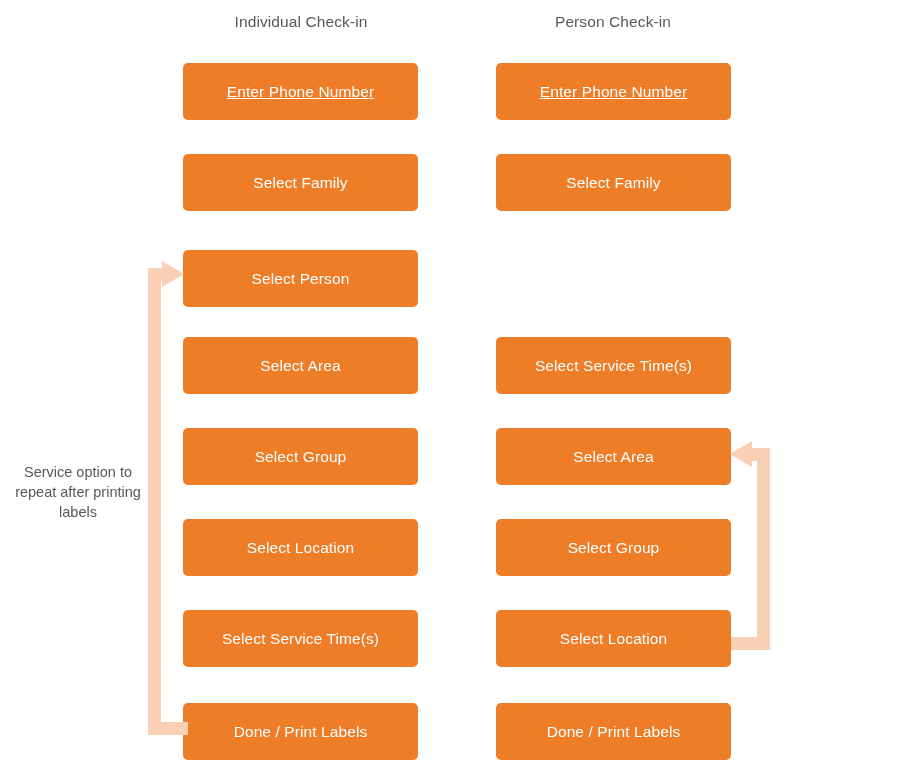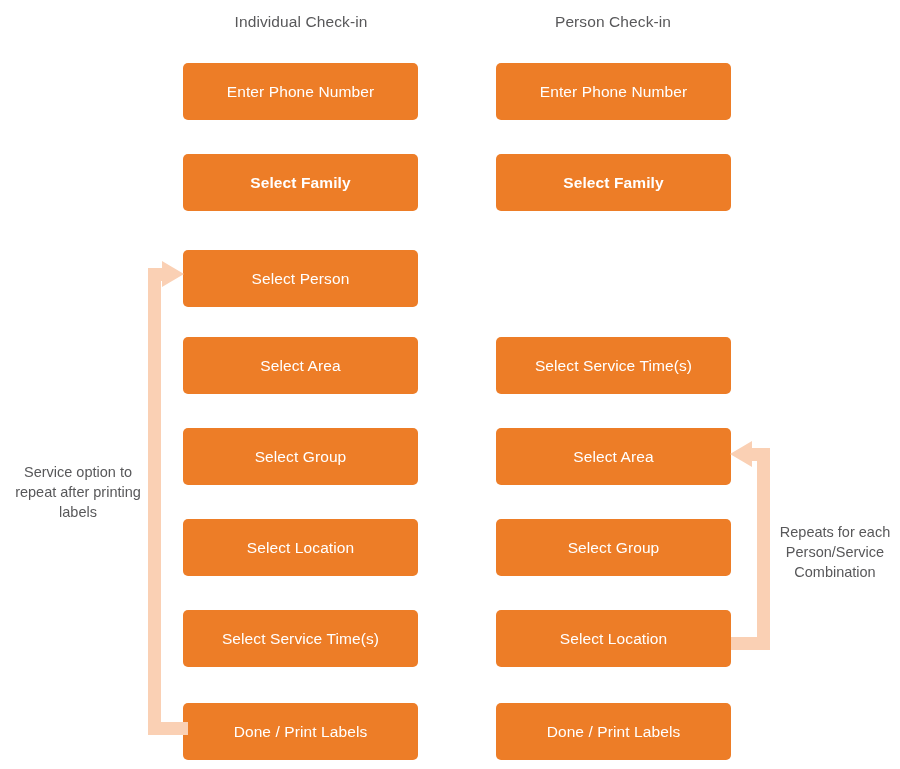--- a/index.html
+++ b/index.html
@@ -44,22 +44,22 @@
     letter-spacing: 0.1px;
     display: flex;
     align-items: center;
     justify-content: center;
     box-sizing: border-box;
     white-space: nowrap;
   }
   .col-left  { left: 183px; }
   .col-right { left: 496px; }
 
-  .r0 { top: 63px; }
-  .r1 { top: 154px; font-weight: bold; }
+  .r0 { top: 63px; text-decoration: underline; }
+  .r1 { top: 154px; }
   .r2 { top: 250px; }
   .r3 { top: 337px; }
   .r4 { top: 428px; }
   .r5 { top: 519px; }
   .r6 { top: 610px; }
   .r7 { top: 703px; }
 
   
   .conn {
     position: absolute;
@@ -173,15 +173,14 @@
   <div class="conn" id="conn-left-bottom"></div>
   <div class="conn" id="conn-left-top"></div>
   <div id="arrow-left-head"></div>
 
   <div class="conn" id="conn-right-stem"></div>
   <div class="conn" id="conn-right-bottom"></div>
   <div class="conn" id="conn-right-top"></div>
   <div id="arrow-right-head"></div>
 
   <div class="annotation" id="annotation-left">Service option to repeat after printing labels</div>
-  <div class="annotation" id="annotation-right">Repeats for each Person/Service Combination</div>
 
 </div>
 
 </body></html>

